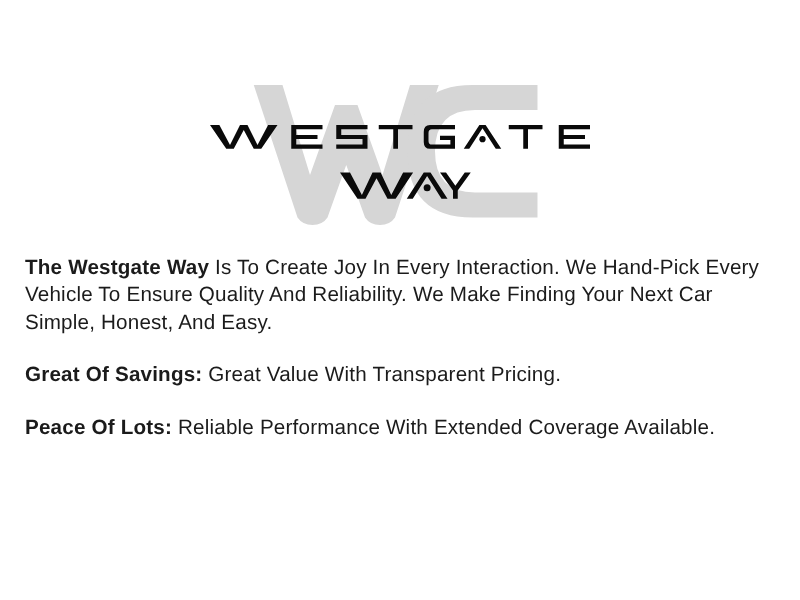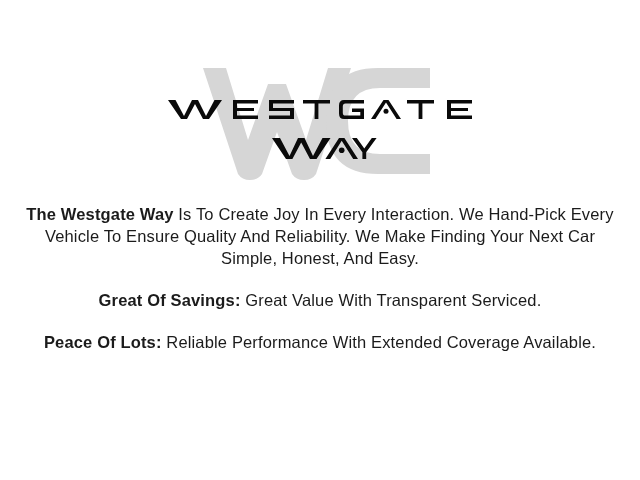--- a/index.html
+++ b/index.html
@@ -57,21 +57,20 @@
     width: 640px;
     height: 185px;
   }
 
   
   .copy {
     position: absolute;
     left: 20px;
     top: 203px;
     width: 600px;
-    text-align: center;
     color: #1b1b1b;
   }
 
   .para {
     font-size: 16.5px;
     line-height: 22px;
     letter-spacing: 0.15px;
     margin: 0;
     font-weight: 400;
     color: #1b1b1b;
@@ -145,19 +144,19 @@
       </svg>
     </div>
 
   </div>
 
   <div class="copy">
 
     <p class="para"><span class="lead">The Westgate Way</span><span> Is To Create Joy In Every Interaction. We Hand-Pick Every Vehicle To Ensure Quality And Reliability. We Make Finding Your Next Car Simple, Honest, And Easy.</span></p>
 
 
-    <p class="para"><span class="lead">Great Of Savings:</span><span> Great Value With Transparent Serviced.</span></p>
+    <p class="para"><span class="lead">Great Of Savings:</span><span> Great Value With Transparent Pricing.</span></p>
 
     <p class="para"><span class="lead">Peace Of Lots:</span><span> Reliable Performance With Extended Coverage Available.</span></p>
 
   </div>
 
 </div>
 
 </body></html>

